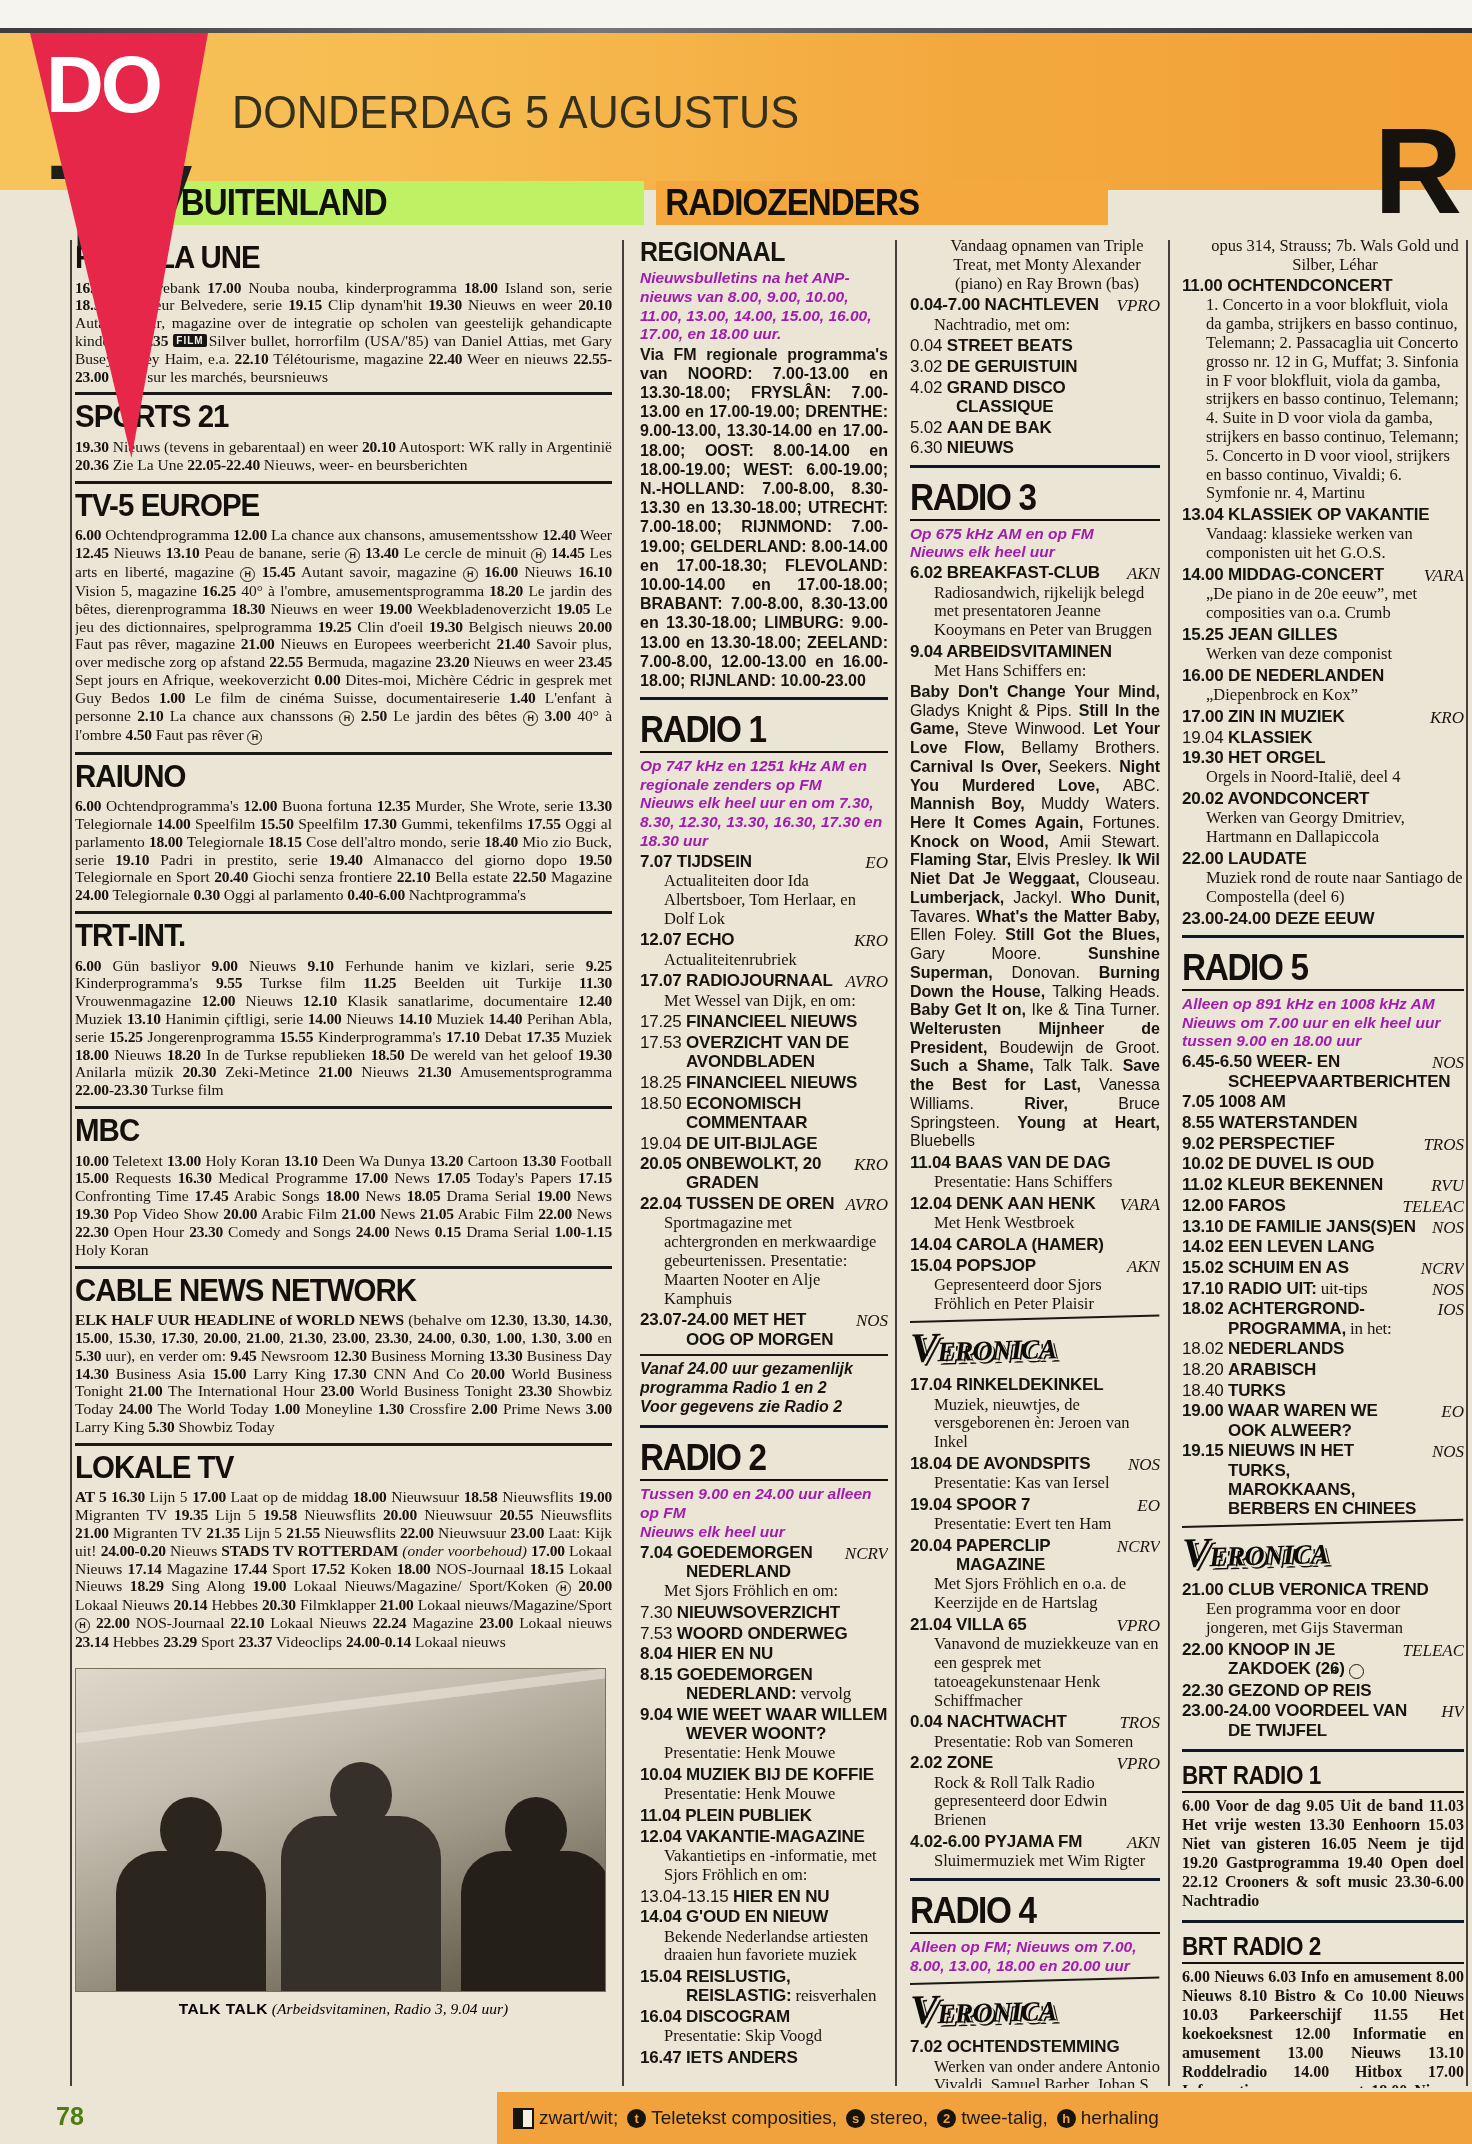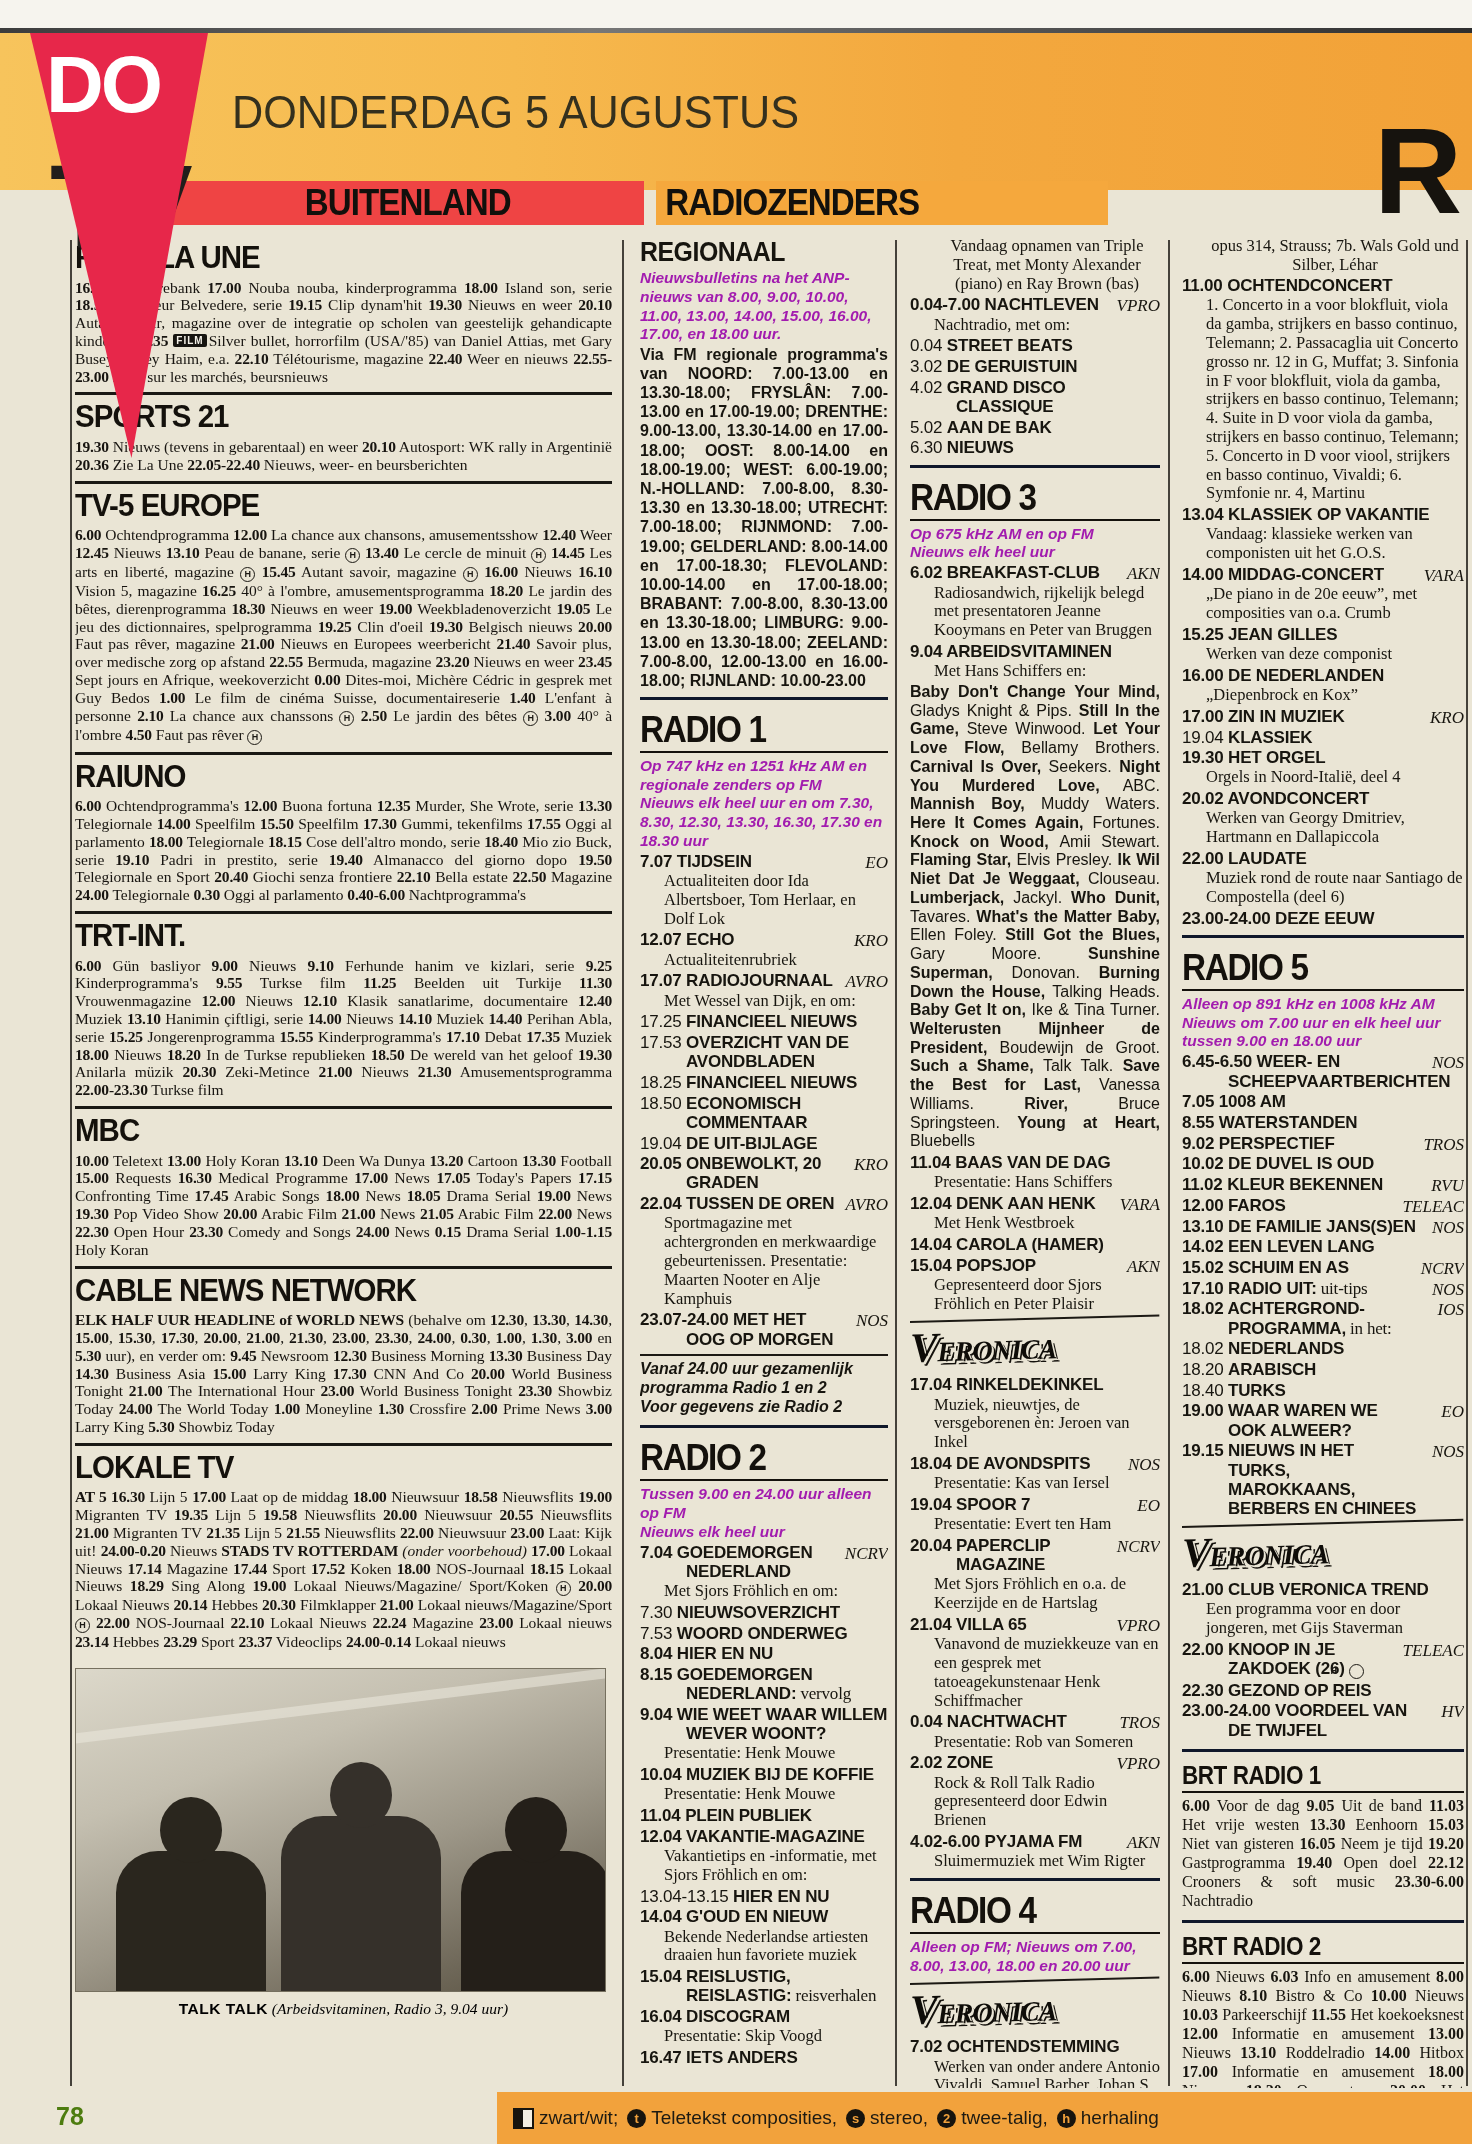--- a/index.html
+++ b/index.html
@@ -13,22 +13,22 @@
         background:linear-gradient(90deg,#f7c45c 0%,#f6b94e 35%,#f3a83e 65%,#f2a238 100%);}
   .band-low{position:absolute;left:0;top:190px;width:1472px;height:46px;background:#eae5d5;}
   .do-tri{position:absolute;left:30px;top:33px;width:178px;height:425px;z-index:3;
           background:#e7274a;clip-path:polygon(0 0,100% 0,57% 100%);}
   .do-txt{font-weight:bold;font-size:80px;color:#fff;letter-spacing:-3px;
           display:block;margin:6px 0 0 16px;}
   .date-title{position:absolute;left:232px;top:84px;font-size:47px;font-weight:400;
               color:#34301e;transform:scaleX(.92);transform-origin:left;letter-spacing:0;}
   .tv-logo{position:absolute;left:50px;top:148px;z-index:2;font-weight:900;font-size:118px;
            color:#201e1b;letter-spacing:-8px;line-height:1;}
-  .bar-buitenland{position:absolute;left:152px;top:181px;width:492px;height:44px;background:#ef4444;
-                  text-align:center;line-height:44px;}
+  .bar-buitenland{position:absolute;left:152px;top:181px;width:492px;height:44px;background:#bef264;
+                  text-align:left;line-height:44px;}
   .bar-radiozenders{position:absolute;left:656px;top:181px;width:452px;height:44px;background:#f5a83d;
                     text-align:left;line-height:44px;}
   .bar-label{font-weight:bold;font-size:36px;letter-spacing:-1px;color:#12100c;
              display:inline-block;transform:scaleX(.92);padding:0 10px;}
   .bar-buitenland .bar-label{transform-origin:right;}
   .bar-radiozenders .bar-label{transform-origin:left;}
   .r-logo{position:absolute;left:1374px;top:110px;font-weight:900;font-size:122px;color:#16130e;line-height:1;}
   
   .col{position:absolute;top:236px;height:1852px;overflow:hidden;}
   #col1{left:75px;width:537px;}
@@ -67,21 +67,21 @@
   .sh{border-top:3px solid #0f172a;border-bottom:2.5px solid #14110c;margin:7px 0 4px;padding:12px 0 4px;}
   .sh-t{font-weight:bold;font-size:37px;line-height:.95;letter-spacing:-1.5px;
         transform:scaleX(.9);transform-origin:left;color:#14110c;}
   .sh.small{margin-top:9px;}
   .sh.small .sh-t{font-size:25px;letter-spacing:-.5px;}
   .plain-title{font-weight:bold;font-size:27px;line-height:1.05;letter-spacing:-.5px;
                transform:scaleX(.92);transform-origin:left;margin:2px 0 3px;}
   .intro{font-weight:bold;font-style:italic;font-size:15.5px;line-height:1.2;color:#a21caf;}
   .para{margin:1px 0;}
   .para.sans{font-weight:bold;font-size:16px;line-height:1.2;text-align:justify;}
-  .para.serif{font-family:"Liberation Serif",serif;font-size:16px;line-height:1.18;text-align:justify;font-weight:400;}
+  .para.serif{font-family:"Liberation Serif",serif;font-size:16px;line-height:1.18;text-align:justify;font-weight:700;}
   .item{position:relative;font-size:17px;line-height:1.13;margin:1.5px 0;}
   .imain{font-weight:bold;padding-left:46px;text-indent:-46px;letter-spacing:-.2px;}
   .imain.hasTag{padding-right:46px;}
   .time.light{font-weight:400;}
   .suffix{font-family:"Liberation Serif",serif;font-weight:400;}
   .tag{position:absolute;right:0;top:1px;font-family:"Liberation Serif",serif;
        font-style:italic;font-size:17px;font-weight:400;}
   .desc{font-family:"Liberation Serif",serif;font-size:16.5px;line-height:1.14;
         padding-left:24px;margin:1px 0 2px;font-weight:400;}
   .rich{font-size:16px;line-height:1.17;text-align:justify;margin:2px 0;}

